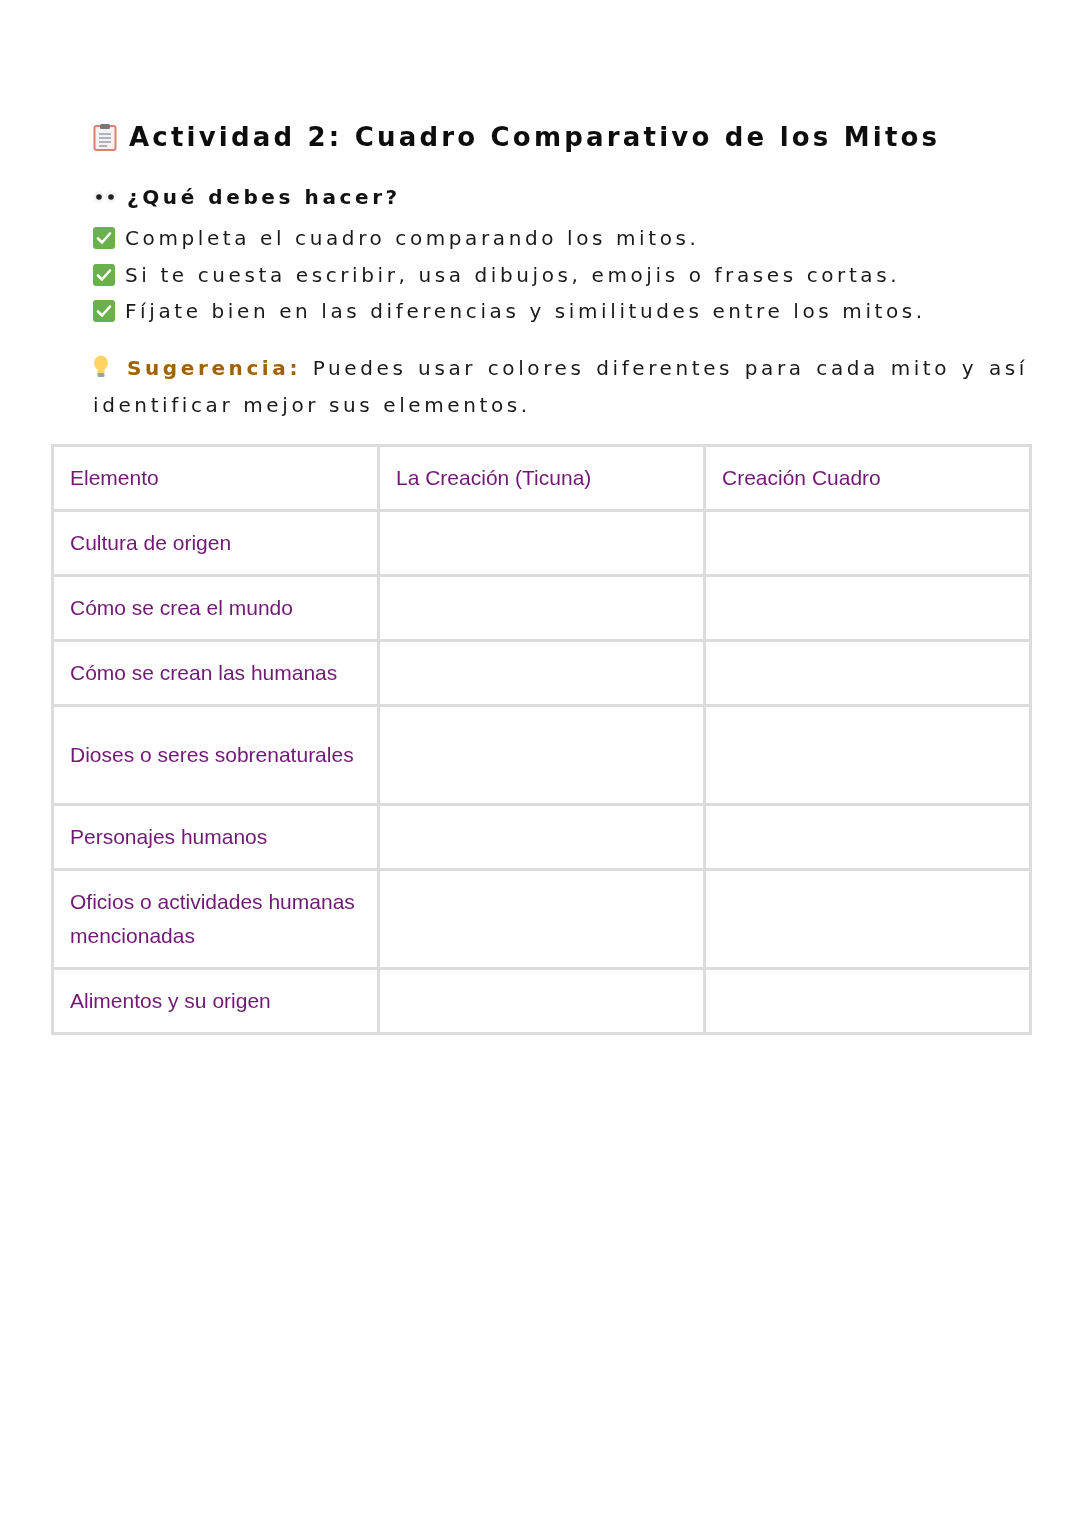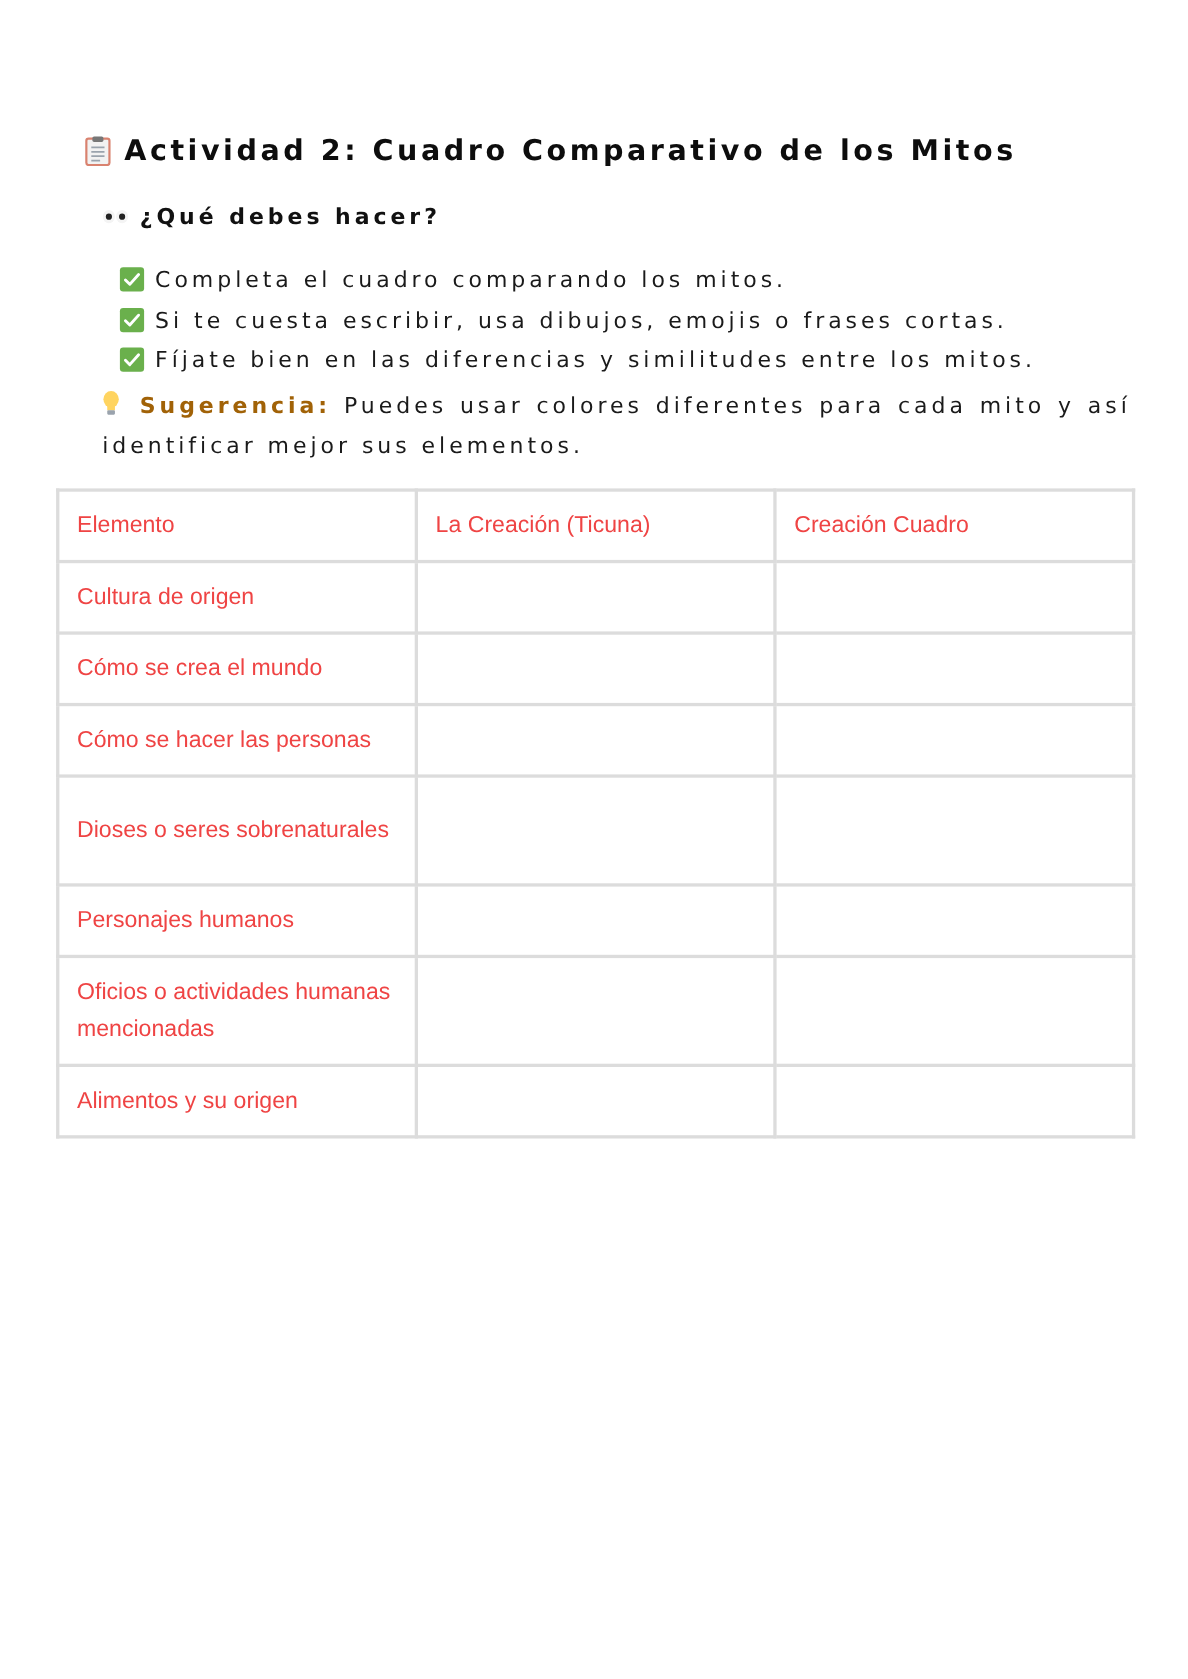--- a/index.html
+++ b/index.html
@@ -1,32 +1,32 @@
 <!DOCTYPE html>
 <html><head>
 <meta charset="utf-8">
 <style>
   html, body { margin: 0; padding: 0; background: #ffffff; }
   body {
     width: 1080px; height: 1526px; position: relative; overflow: hidden;
     font-family: "DejaVu Sans", "Liberation Sans", sans-serif; color: #111;
   }
   .title {
-    position: absolute; left: 77px; top: 122px;
+    position: absolute; left: 93px; top: 122px;
     display: flex; align-items: center; gap: 12px;
     font-size: 26px; font-weight: bold; letter-spacing: 3.2px; color: #0d0d0d;
     white-space: nowrap;
   }
   .icon-clipboard { width: 24px; height: 28px; position: relative; display:inline-block; }
   .heading {
     position: absolute; left: 93px; top: 185px;
     display: flex; align-items: center; gap: 10px;
     font-size: 20px; font-weight: bold; letter-spacing: 3.6px; white-space: nowrap; justify-content: flex-end;
   }
-  .checklist { position: absolute; left: 93px; top: 220px; margin:16px; padding:0; list-style:none; }
+  .checklist { position: absolute; left: 93px; top: 220px; margin:0; padding:0; list-style:none; }
   .checklist li {
     height: 36.5px; display: flex; align-items: center; gap: 10px;
     font-size: 20px; letter-spacing: 3.6px; color: #1a1a1a; white-space: nowrap;
   }
   .check {
     width: 22px; height: 22px; background: #6ab04c; border-radius: 3px;
     display: inline-flex; align-items: center; justify-content: center; flex: 0 0 22px;
   }
   .tip {
     position: absolute; left: 93px; top: 350px; width: 935px;
@@ -34,21 +34,21 @@
     text-align: justify;
   }
   .tip b { letter-spacing: 3.6px; color: #a16207; }
   .bulb { display:inline-block; width: 16px; height: 24px; vertical-align: -4px; margin-right: 18px; }
   table {
     position: absolute; left: 51px; top: 444px; width: 978px;
     border-collapse: collapse; table-layout: fixed;
   }
   td {
     border: 3px solid #dcdcdc; padding: 0 16px; vertical-align: middle;
-    font-family: "Liberation Sans", sans-serif; font-size: 21px; line-height: 34px; color: #ef4444;
+    font-family: "Liberation Sans", sans-serif; font-size: 21px; line-height: 34px; color: #701a75;
   }
   tr.r1 td { height: 62px; }
   tr.r2 td { height: 96px; }
 </style>
 </head>
 <body>
 
 <div class="title">
   <span class="icon-clipboard">
     <svg width="24" height="28" viewBox="0 0 24 28">
@@ -129,21 +129,21 @@
     <td>Cultura de origen</td>
     <td></td>
     <td></td>
   </tr>
   <tr class="r1">
     <td>Cómo se crea el mundo</td>
     <td></td>
     <td></td>
   </tr>
   <tr class="r1">
-    <td>Cómo se hacer las personas</td>
+    <td>Cómo se crean las humanas</td>
     <td></td>
     <td></td>
   </tr>
   <tr class="r2">
     <td>Dioses o seres sobrenaturales</td>
     <td></td>
     <td></td>
   </tr>
   <tr class="r1">
     <td>Personajes humanos</td>

